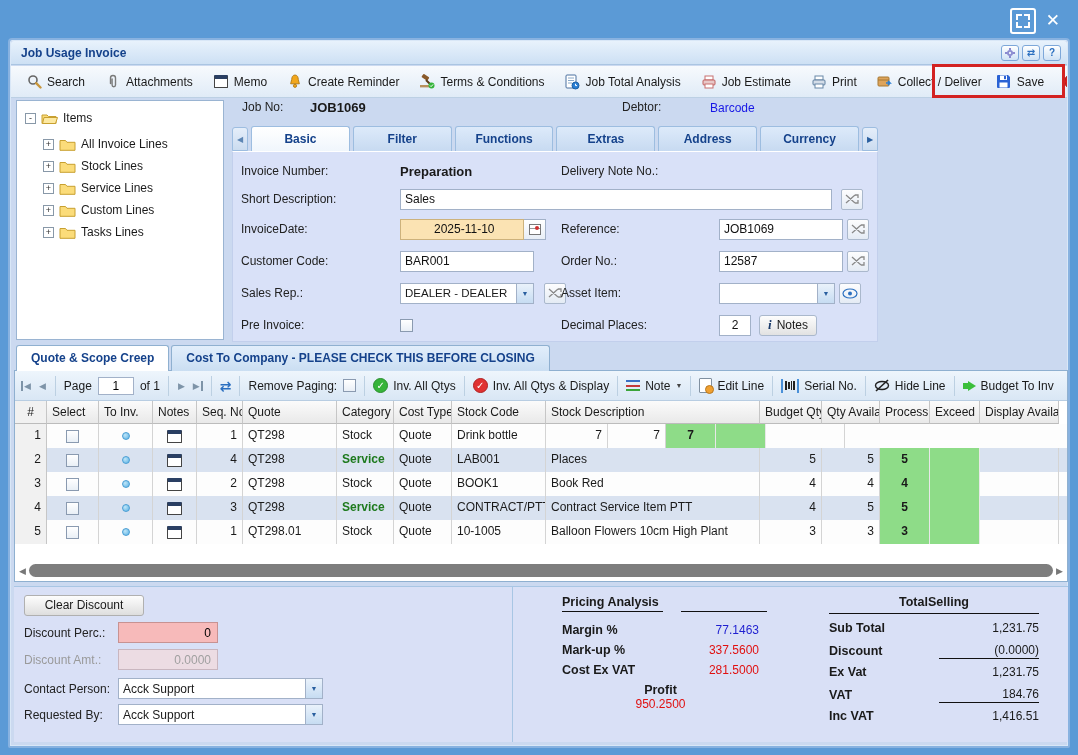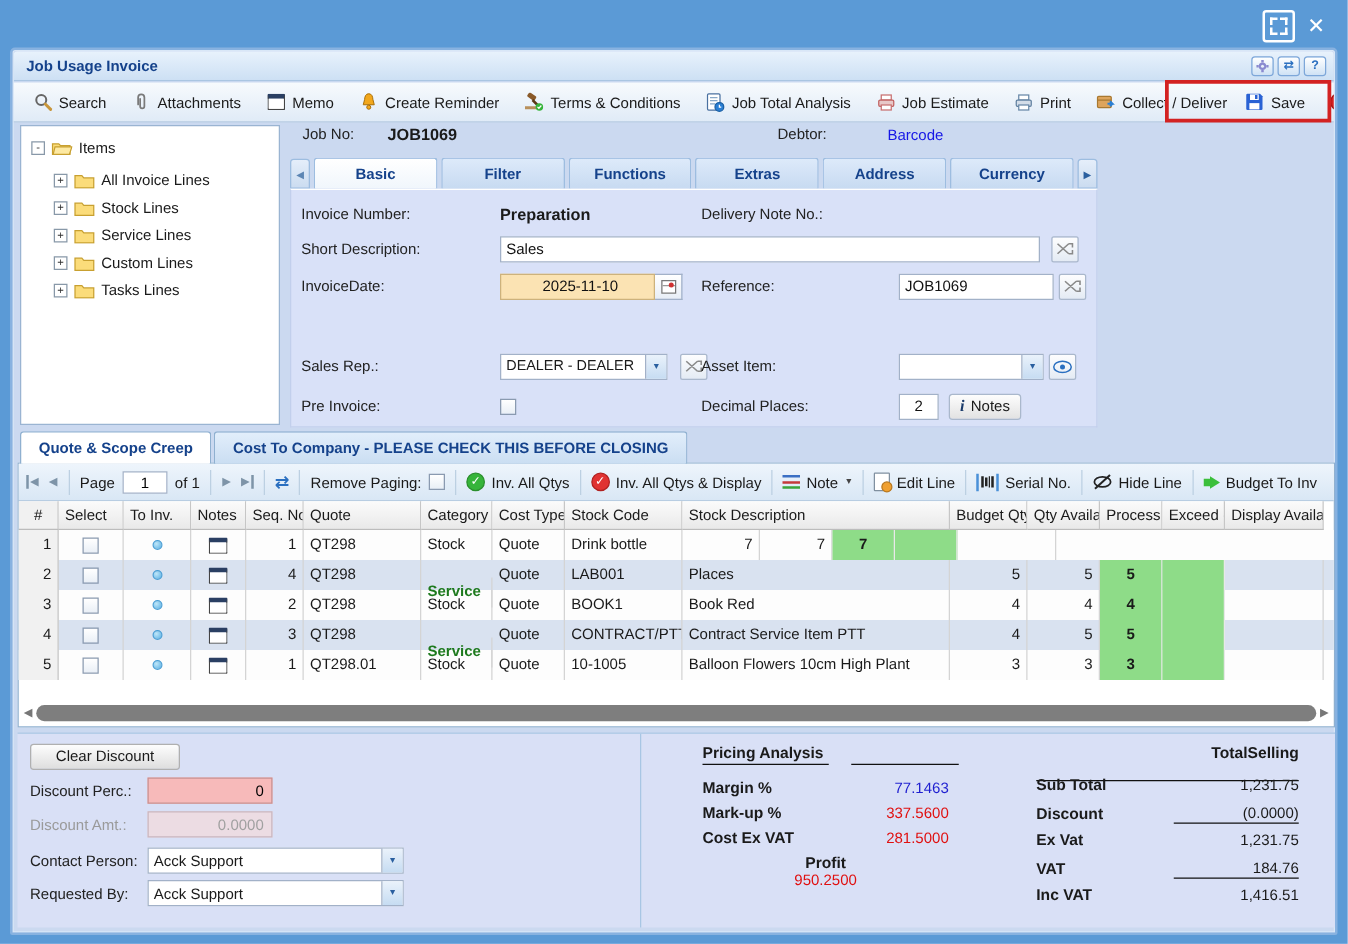--- a/index.html
+++ b/index.html
@@ -140,21 +140,21 @@
   .gr.even { background:#d9e2f0; }
   .gr .gc.numcol { background:#f1f1f1; border-right:1px solid #c6c6c6; text-align:right;}
   .gr.h .gc.numcol { text-align:center; }
   .c0{width:32px;} .c1{width:52px;} .c2{width:54px;} .c3{width:44px;} .c4{width:46px; text-align:right;}
   .c5{width:94px;} .c6{width:57px;} .c7{width:58px;} .c8{width:94px;} .c9{width:214px;}
   .c10{width:62px; text-align:right;} .c11{width:58px; text-align:right;}
   .c12{width:50px; text-align:center;} .c13{width:50px;} .c14{width:79px;}
   .gr.h .c4, .gr.h .c10, .gr.h .c11, .gr.h .c12 { text-align:left; }
   .cell-green { background:#8edc88; border-right:1px solid #e8e8e8;}
   .pq { font-weight:bold; }
-  .svc { color:#1e7a1e; font-weight:bold;margin-top:14px; }
+  .svc { color:#1e7a1e; font-weight:bold; }
   .ccell { display:flex; align-items:center; justify-content:center; }
   .toinv-dot { width:8px; height:8px; border-radius:50%; background:radial-gradient(circle at 35% 35%, #bfe6f8, #58b0e4);
     border:1px solid #4a9ed4; cursor:pointer;}
   .memo-ic { width:15px; height:13px; background:#fff; border:1px solid #444; border-top:4px solid #2a3f63; border-radius:1px; cursor:pointer;}
   
   .hscroll { position:absolute; left:4px; right:4px; bottom:3px; height:15px; display:flex; align-items:center; gap:3px;}
   .harrow { color:#777; font-size:9px; cursor:pointer; }
   .hthumb { flex:1; height:13px; background:#7e7e7e; border-radius:7px; cursor:grab;}
   
   .footer { position:absolute; left:4px; top:546px; width:1054px; height:156px;
@@ -172,21 +172,21 @@
   
   .pricing { position:absolute; left:548px; top:8px; width:205px; }
   .ptitle-row { display:flex; align-items:flex-end; gap:18px; }
   .ptitle { font-weight:bold; font-size:12.5px; border-bottom:1.5px solid #111; padding:0 4px 2px 0;}
   .ptitle-ext { flex:1; border-bottom:1.5px solid #111; height:14px;}
   .prow { position:absolute; left:0; right:8px; display:flex; justify-content:space-between; align-items:center;}
   .prow .pl { font-weight:bold; font-size:12.5px; }
   .val-blue { color:#1f1fd0; }
   .val-red { color:#e01010; }
   .totals { position:absolute; left:815px; top:8px; width:210px; }
-  .thead-row { display:flex; justify-content:flex-end; border-bottom:1.5px solid #111; padding-bottom:15px;}
+  .thead-row { display:flex; justify-content:center; border-bottom:1.5px solid #111; padding-bottom:4px;}
   .thead-row span { font-weight:bold; font-size:12.5px; }
   .trow2 { position:absolute; left:0; right:0; display:flex; justify-content:space-between; align-items:center;}
   .trow2 .tl { font-weight:bold; font-size:12.5px;}
   .trow2 .tv { width:100px; text-align:right; }
   .tv.underlined { border-bottom:1px solid #111; padding-bottom:1px;}
   svg { display:block; }
 </style>
 </head>
 <body>
 
@@ -419,20 +419,33 @@
     </div>
     <div class="frow" style="top:66px;">
       <span class="flbl">InvoiceDate:</span>
       <input class="inp date-inp" style="position: absolute; left: 159px; width: 124px;" value="2025-11-10">
       <span class="cal-btn" style="position:absolute; left:283px;">
           <span class="cal-glyph"></span>
         </span>
       <span class="rpart">
         <span class="rlbl">Reference:</span>
         <input class="inp" style="width: 124px;" value="JOB1069">
+        <span class="mini-btn">
+          <svg width="14" height="12" viewBox="0 0 14 12">
+              <path d="M1 2 l9 8 M10 10 h3 v-3 M1 10 l9 -8 M10 2 h3 v3" stroke="#8a8a8a" stroke-width="1.3" fill="none"></path>
+            </svg>
+        </span>
+      </span>
+    </div>
+    <div class="frow" style="top:98px;">
+      <span class="flbl">Customer Code:</span>
+      <input class="inp" style="position: absolute; left: 159px; width: 134px;" value="BAR001">
+      <span class="rpart">
+        <span class="rlbl">Order No.:</span>
+        <input class="inp" style="width: 124px;" value="12587">
         <span class="mini-btn">
           <svg width="14" height="12" viewBox="0 0 14 12">
               <path d="M1 2 l9 8 M10 10 h3 v-3 M1 10 l9 -8 M10 2 h3 v3" stroke="#8a8a8a" stroke-width="1.3" fill="none"></path>
             </svg>
         </span>
       </span>
     </div>
     <div class="frow" style="top:130px;">
       <span class="flbl">Sales Rep.:</span>
       <span class="selbox" style="position:absolute; left:159px; width:134px;">

